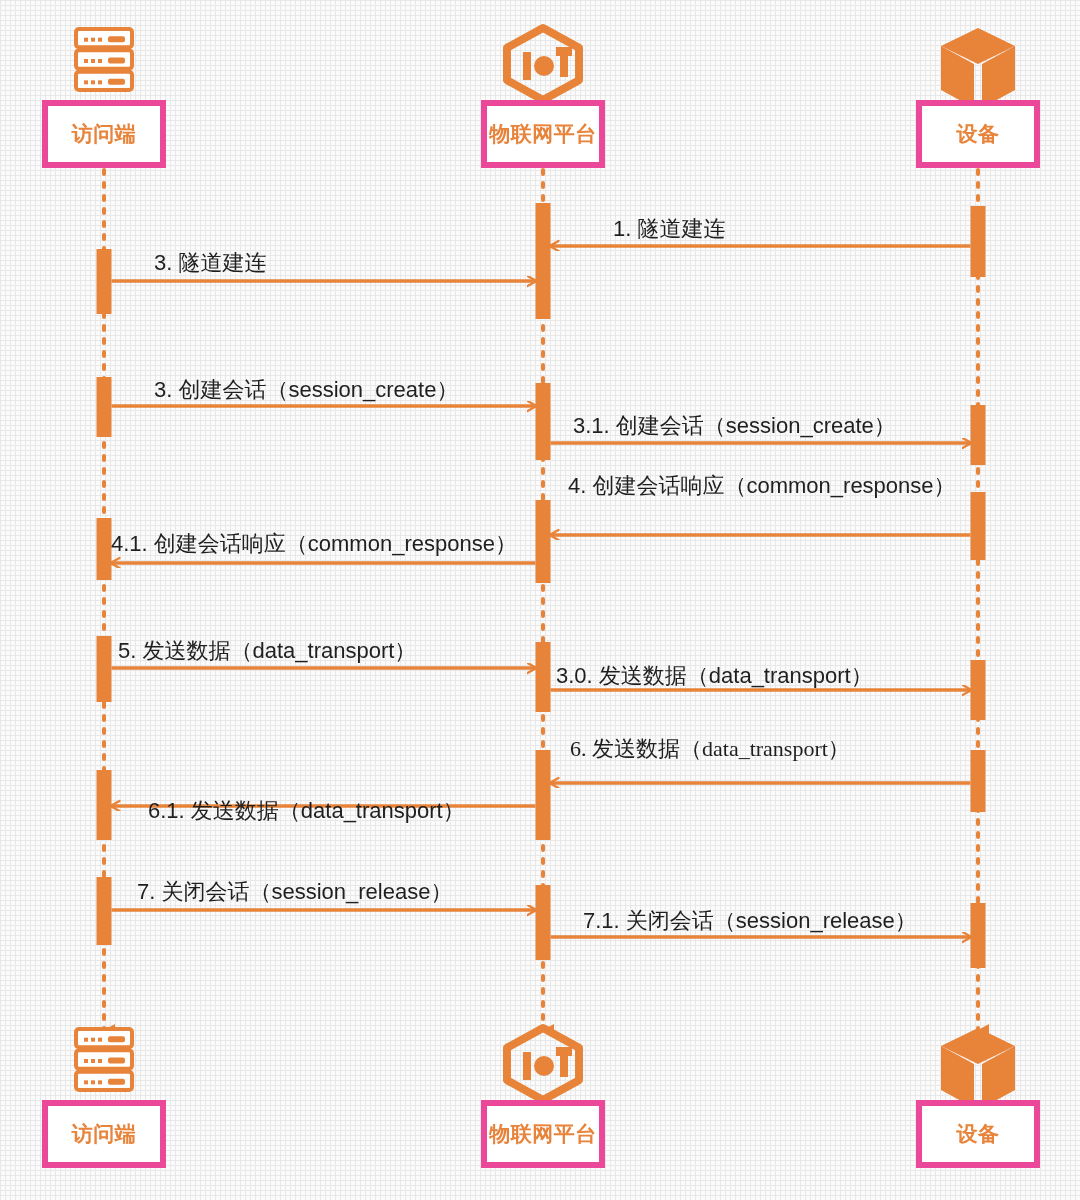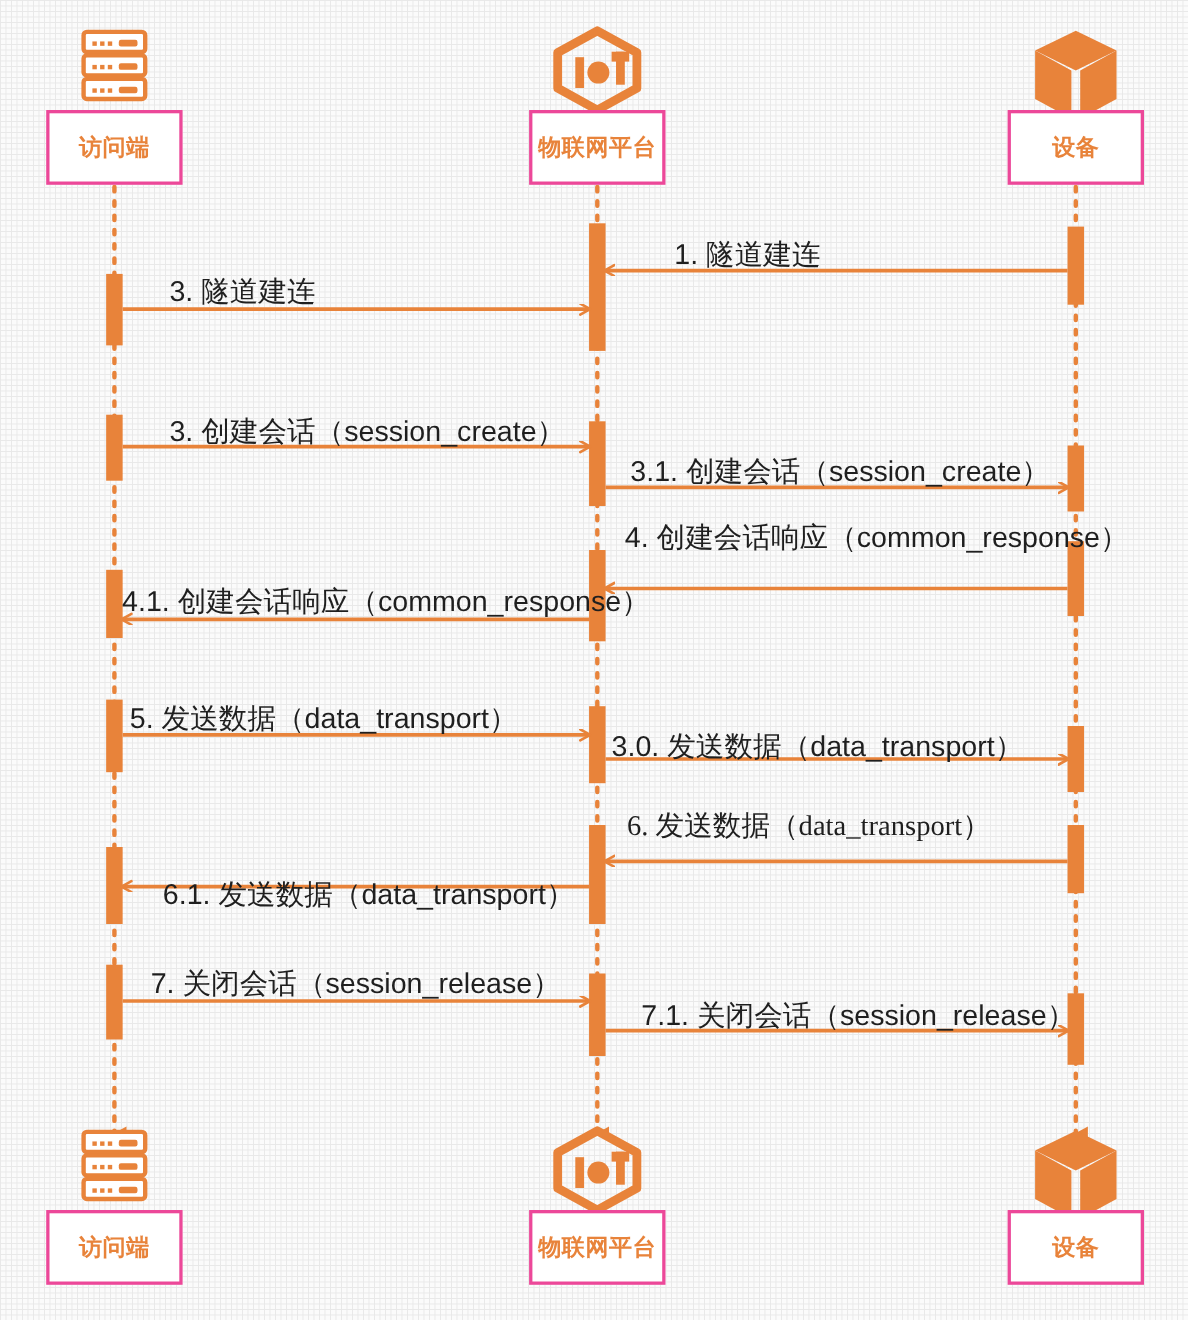--- a/index.html
+++ b/index.html
@@ -27,37 +27,37 @@
   }
   #seq-svg {
     position: absolute;
     left: 0;
     top: 0;
     display: block;
   }
   .actor-box {
     position: absolute;
     box-sizing: border-box;
-    border: 3px solid #ec4899;
+    border: 6px solid #ec4899;
     background: #ffffff;
     display: flex;
     align-items: center;
     justify-content: center;
   }
   .actor-label {
     color: #e8833a;
     font-weight: bold;
     font-size: 21px;
     letter-spacing: 0.5px;
     white-space: nowrap;
   }
   .msg-label {
     position: absolute;
     color: #1f1f1f;
-    font-size: 26px;
+    font-size: 22px;
     white-space: nowrap;
     line-height: 1;
   }
 </style>
 </head>
 <body>
 
 <div id="diagram-root">
 
   <svg id="seq-svg" width="1080" height="1200">

